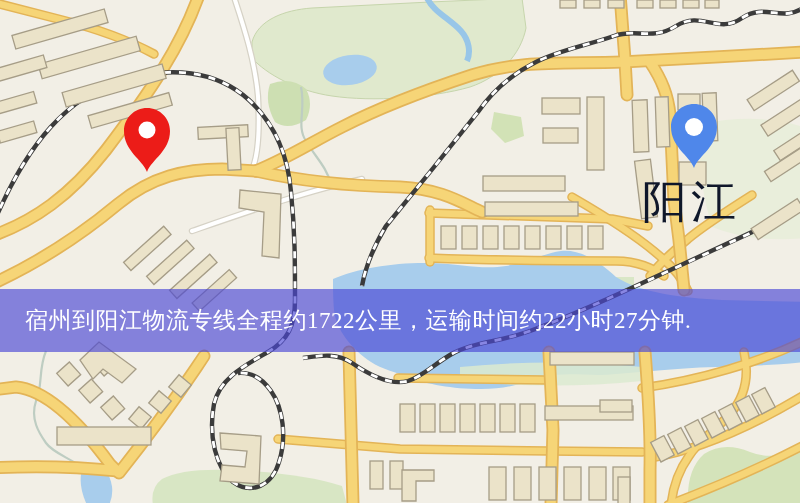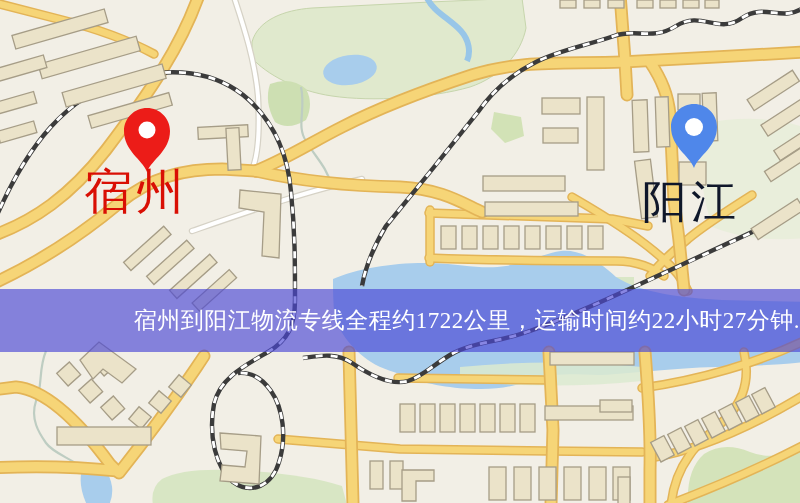--- a/index.html
+++ b/index.html
@@ -21,21 +21,21 @@
   .rail-base{stroke:var(--railway);stroke-width:4.4;fill:none;stroke-linecap:butt;}
   .rail-dash{stroke:#ffffff;stroke-width:2.8;fill:none;stroke-dasharray:7 8;}
   .bld{fill:var(--building-fill);stroke:var(--building-outline);stroke-width:1.3;}
   .water{fill:var(--water);}
   .stream{fill:none;stroke:#becdc2;stroke-width:2.2;}
   .park{fill:var(--park);stroke:#c6d5ac;stroke-width:1;}
   .label{position:absolute;font-family:"Liberation Serif",serif;line-height:1;
          letter-spacing:4px;white-space:nowrap;user-select:none;}
   .origin-label{left:84px;top:168px;font-size:48px;}
   .destination-label{left:642px;top:180px;font-size:45px;}
-  .banner{position:absolute;left:0;top:289px;width:800px;height:63px;display:flex;align-items:center;justify-content:flex-end;}
+  .banner{position:absolute;left:0;top:289px;width:800px;height:63px;display:flex;align-items:center;}
   .banner-text{padding-left:25px;font-size:23px;letter-spacing:0.5px;
                font-family:"Liberation Serif",serif;}
 </style>
 </head>
 <body>
 
 <div class="stage">
 
   <svg width="800" height="503" viewBox="0 0 800 503">
 
@@ -242,20 +242,19 @@
     <g transform="translate(147,172)">
       <path d="M0,0 C-5,-13 -23,-21 -23,-41 C-23,-54 -12.6,-64 0,-64 C12.6,-64 23,-54 23,-41 C23,-21 5,-13 0,0 Z" fill="#ec1c18"></path>
       <circle cx="0" cy="-42" r="8.5" fill="#ffffff"></circle>
     </g>
     <g transform="translate(694,168)">
       <path d="M0,0 C-5,-13 -23,-21 -23,-41 C-23,-54 -12.6,-64 0,-64 C12.6,-64 23,-54 23,-41 C23,-21 5,-13 0,0 Z" fill="#4f87ea"></path>
       <circle cx="0" cy="-41" r="9" fill="#ffffff"></circle>
     </g>
   </svg>
 
-  <div class="label origin-label" style="color: rgb(217, 15, 4);">宿州</div>
   <div class="label destination-label" style="color: #0f172a;">阳江</div>
 
   <div class="banner" style="background-color: rgba(75, 72, 212, 0.66);">
     <div class="banner-text" style="color: rgb(255, 255, 255);">宿州到阳江物流专线全程约1722公里，运输时间约22小时27分钟.</div>
   </div>
 
 </div>
 
 </body></html>

